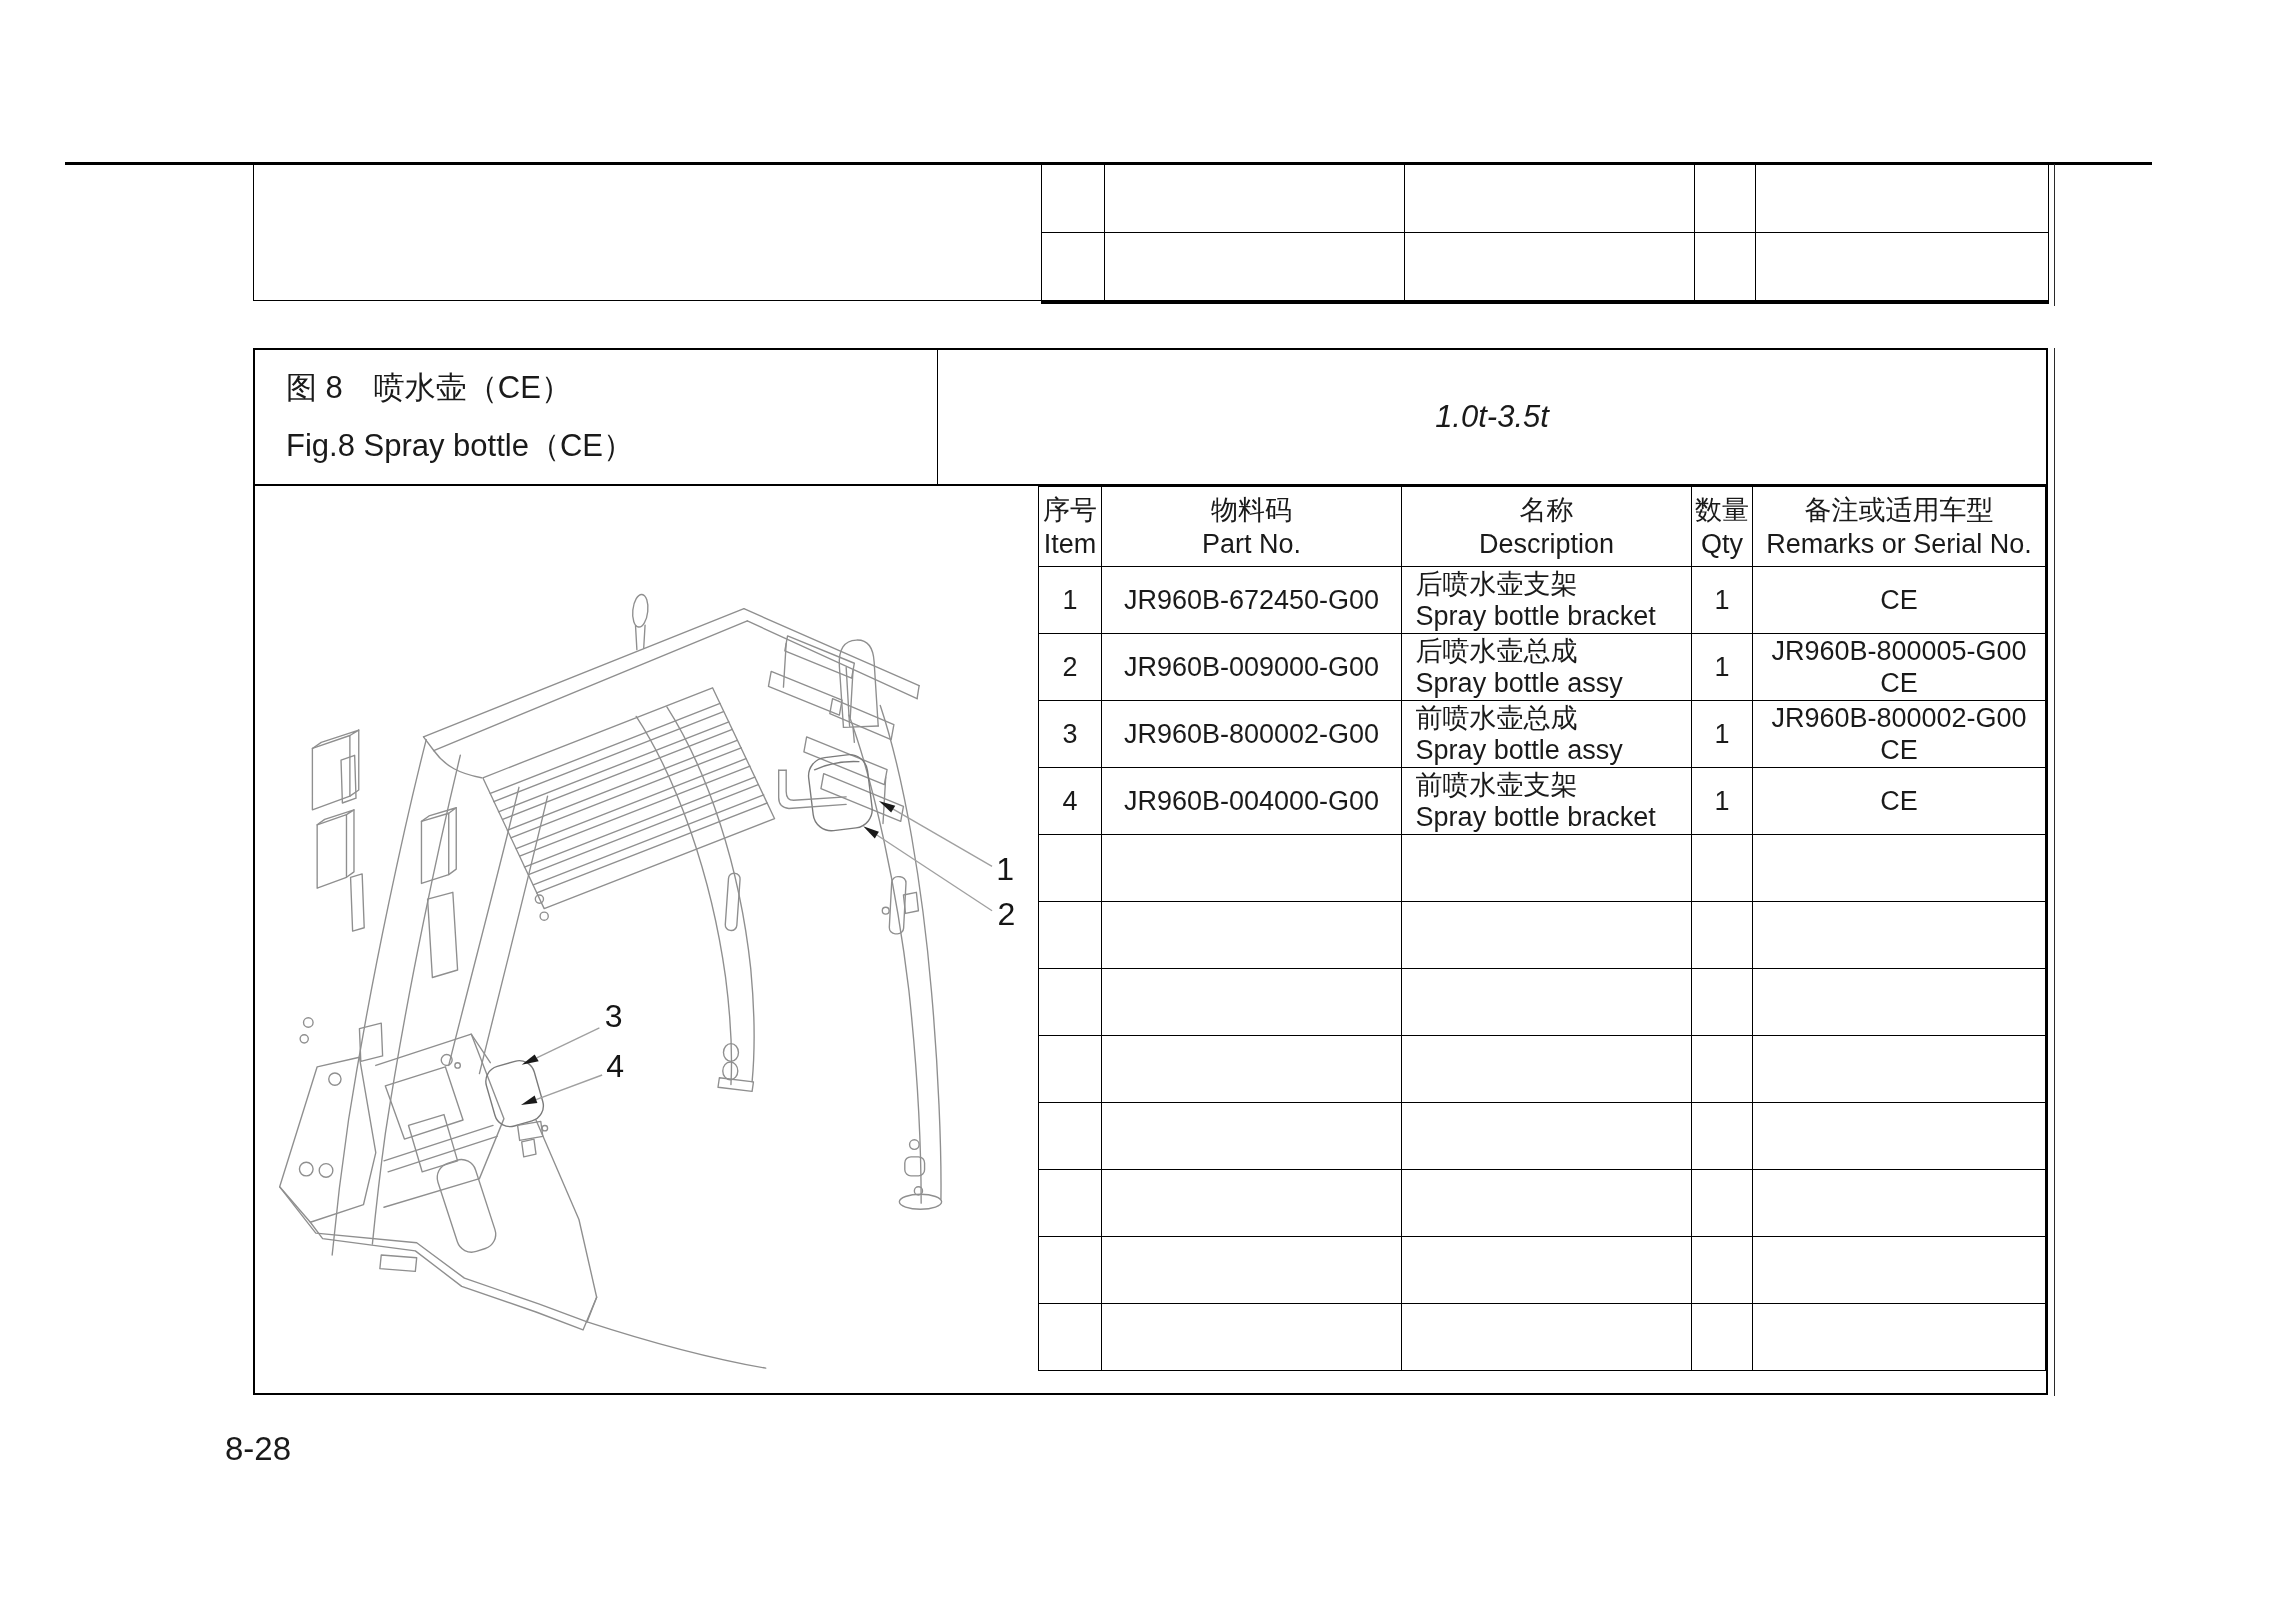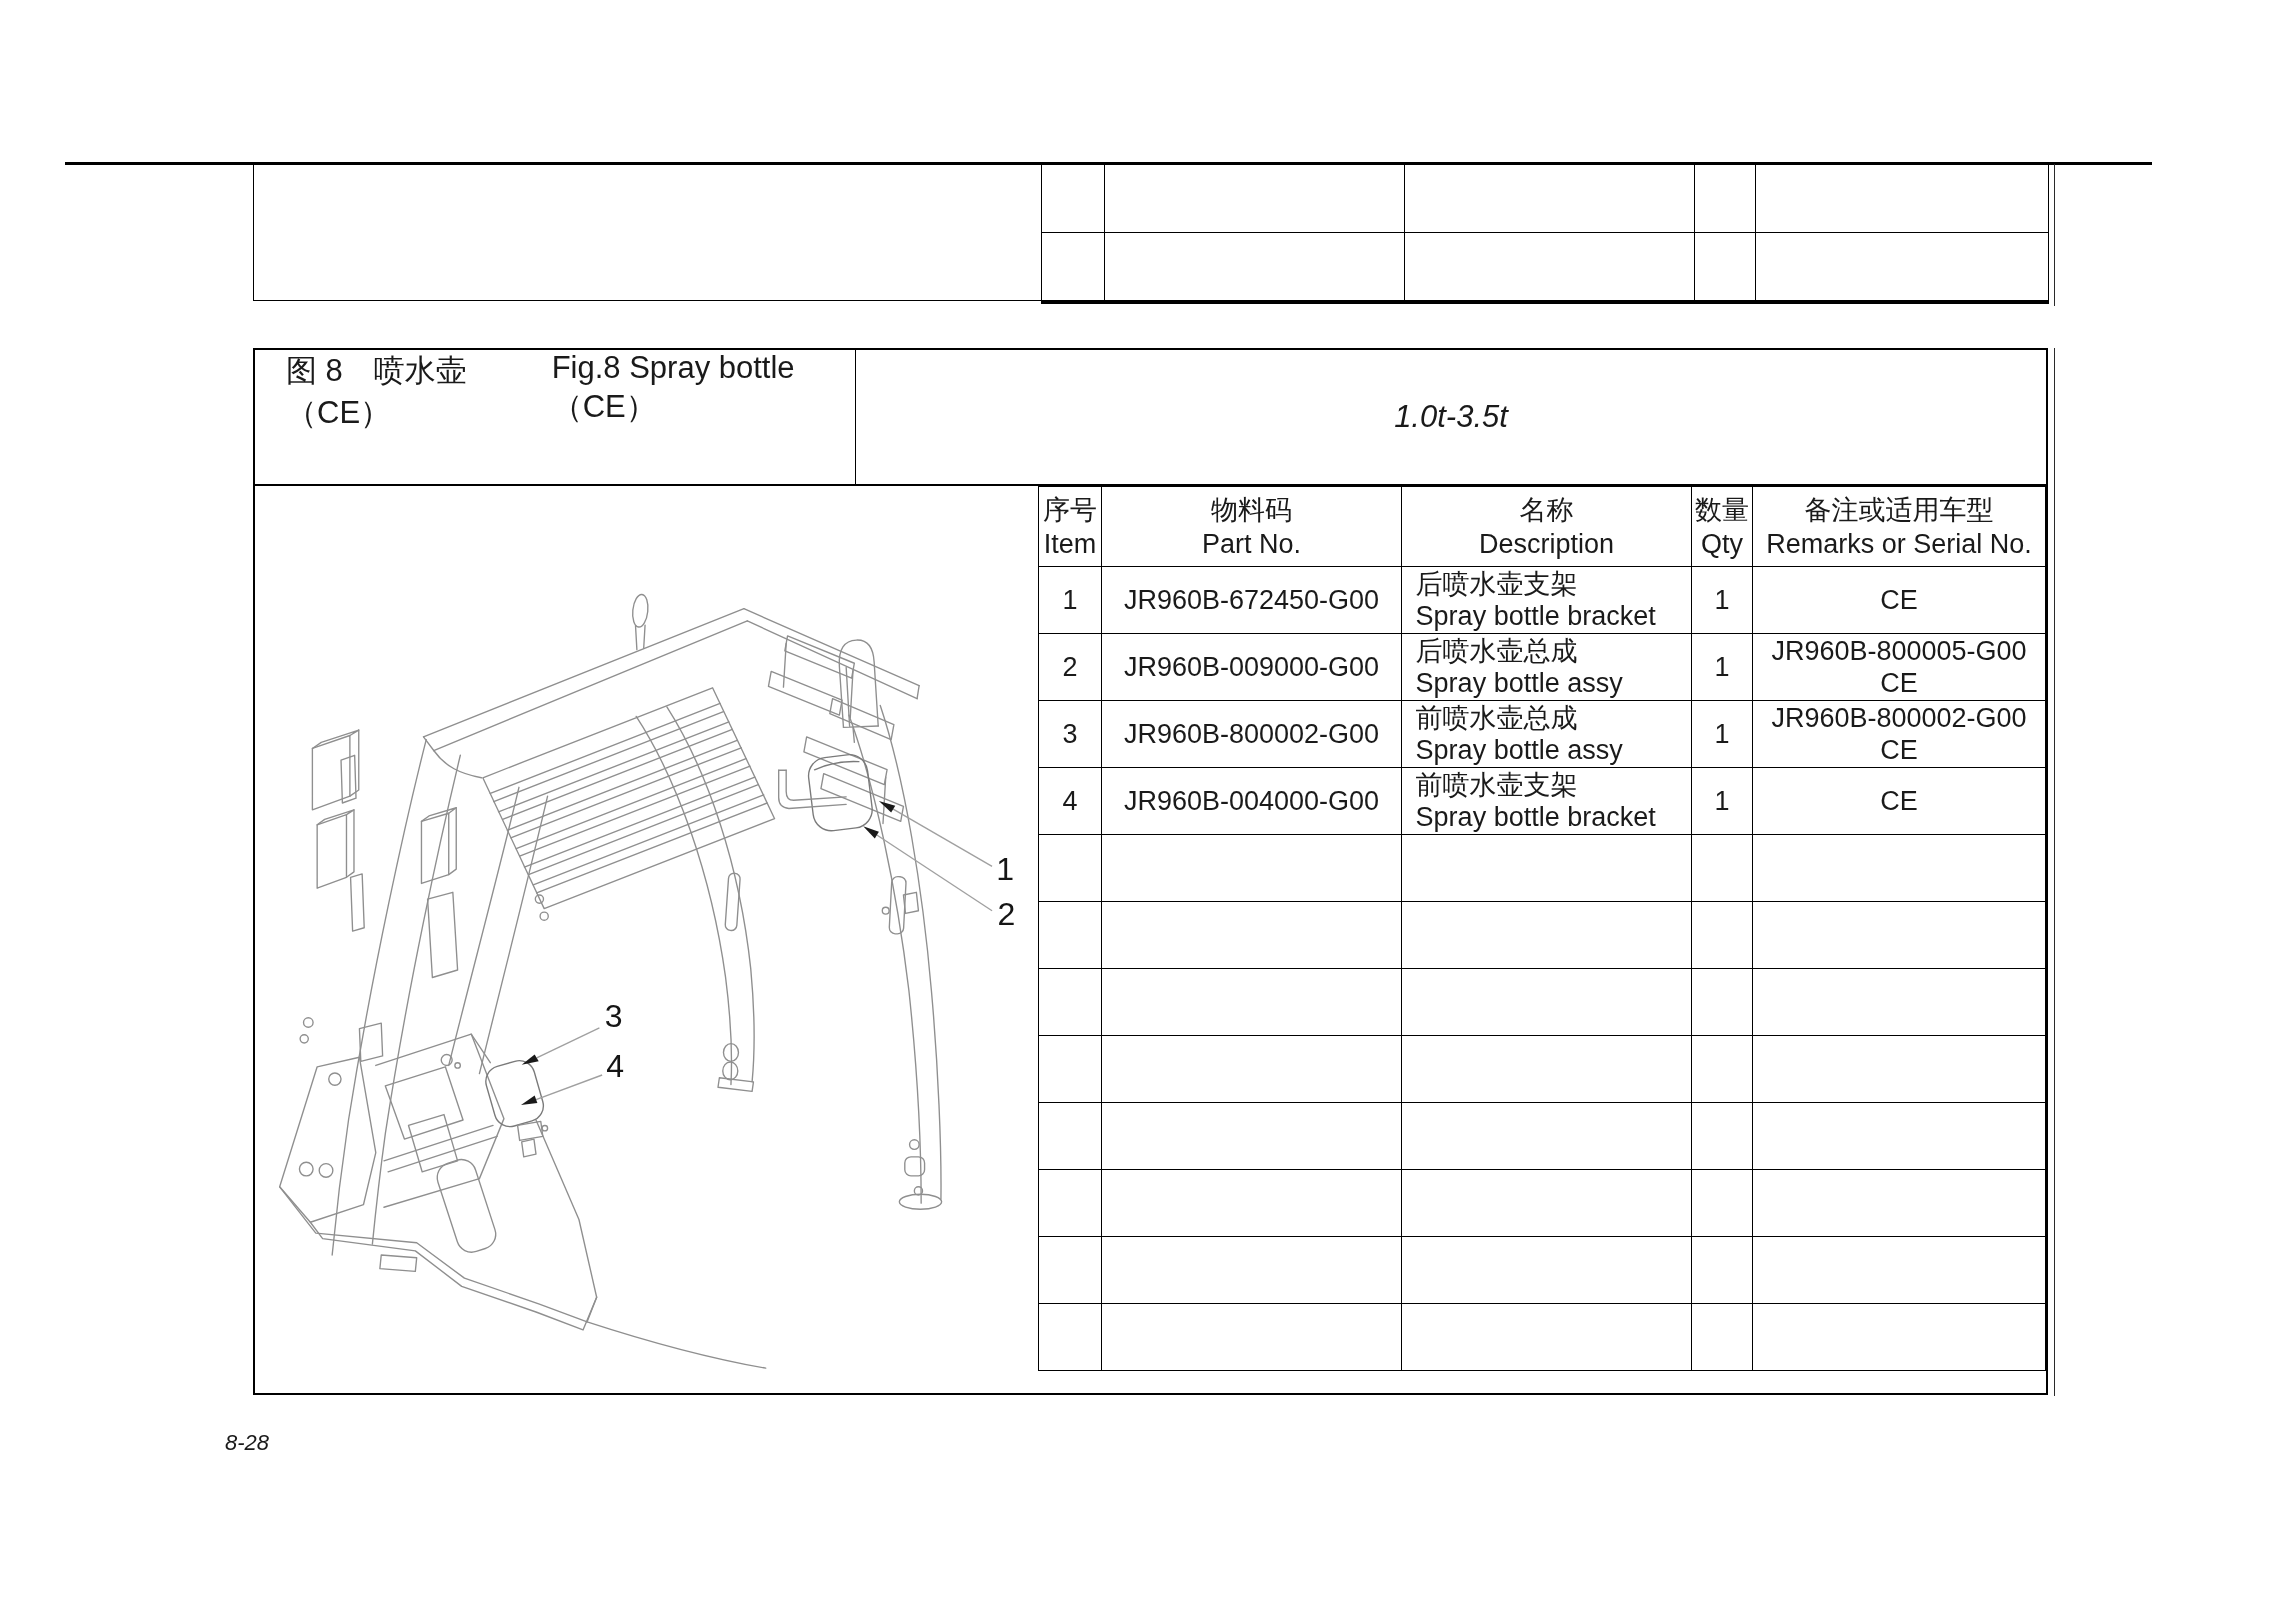--- a/index.html
+++ b/index.html
@@ -16,32 +16,32 @@
   table{border-collapse:collapse;table-layout:fixed;}
   td,th{border:1.4px solid #000;padding:0;text-align:center;vertical-align:middle;
         font-weight:normal;font-size:27px;overflow:hidden;}
   .top-grid table{width:1007px;}
   .top-grid td{height:67px;}
   .top-grid{border-bottom:3.4px solid #000;}
   
   .main-box{left:253px;top:348px;width:1795px;height:1047px;border:2.7px solid #000;
             box-sizing:border-box;overflow:hidden;}
   .title-row{display:flex;height:136px;border-bottom:2px solid #000;box-sizing:border-box;}
-  .title-left{width:601px;box-sizing:border-box;border-right:1.4px solid #000;
-              padding-left:31px;display:flex;justify-content:center;
+  .title-left{width:683px;box-sizing:border-box;border-right:1.4px solid #000;
+              padding-left:31px;display:flex;flex-direction:column;justify-content:center;
               gap:16.4px;font-size:31px;}
   .title-right{flex:1;display:flex;align-items:center;justify-content:center;font-size:31px;font-style:italic;}
   .content-row{display:flex;height:906px;}
   .figure-cell{width:789px;position:relative;}
   .figure-cell svg{position:absolute;left:0;top:0;}
   .parts-grid table{width:1007px;}
   .parts-grid thead td{height:79px;line-height:34px;}
   .parts-grid tbody td{height:66px;line-height:32px;}
   .desc-cell{text-align:left;padding-left:13.6px;margin-top:11px;}
-  .pageno{left:225px;top:1430px;font-size:22px;font-style:italic;}
+  .pageno{left:225px;top:1430px;font-size:33px;}
   .callout-digit{font-family:"Liberation Sans",sans-serif;font-size:47px;fill:#151515;}
 </style>
 </head>
 <body>
 
 <div class="page">
 
   <div class="abs rule"></div>
 
   <div class="abs top-figbox"></div>

